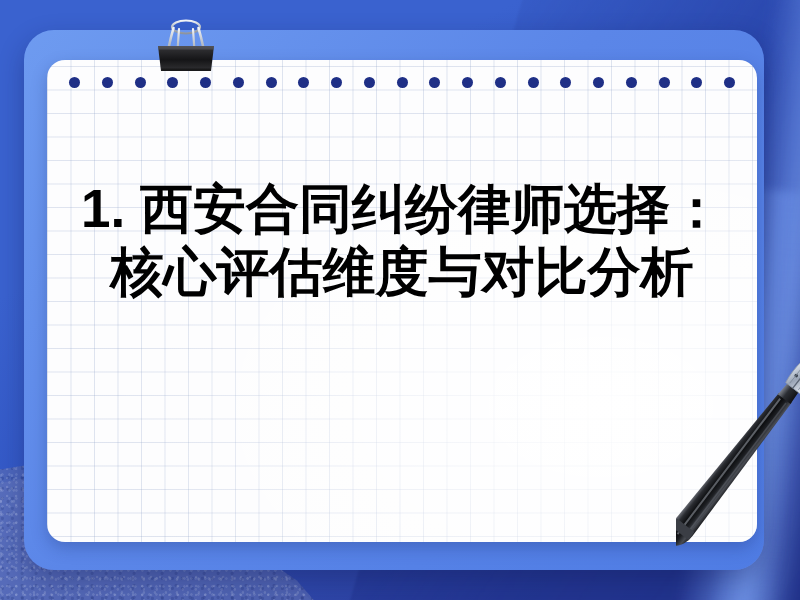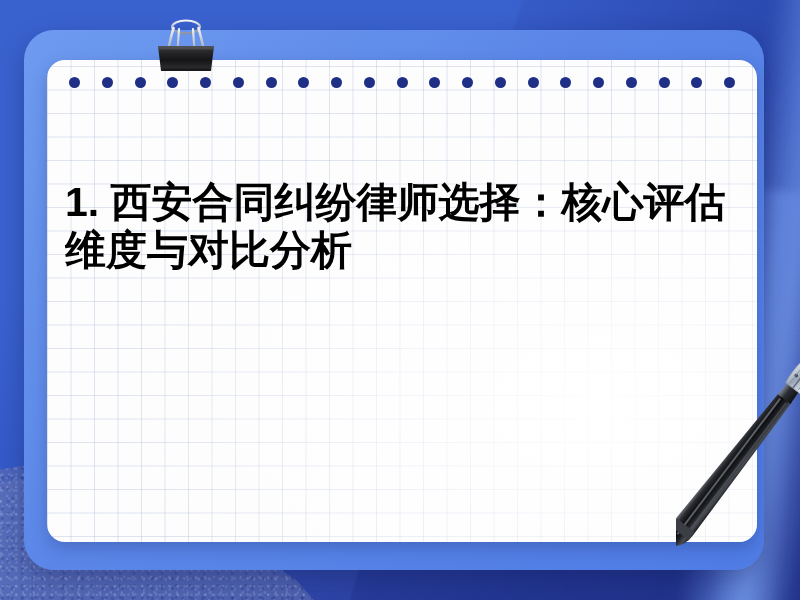--- a/index.html
+++ b/index.html
@@ -140,21 +140,22 @@
     border-radius: 50%;
     background: #1f2f86;
   }
 
   
   .title {
     position: absolute;
     left: 18px;
     right: 18px;
     top: 118px;
-    font-size: 41px;
+    text-align: center;
+    font-size: 53px;
     line-height: 1.18;
     font-weight: 700;
     color: #000000;
     letter-spacing: 0;
     white-space: pre-wrap;
   }
 
   
   .clip {
     position: absolute;

